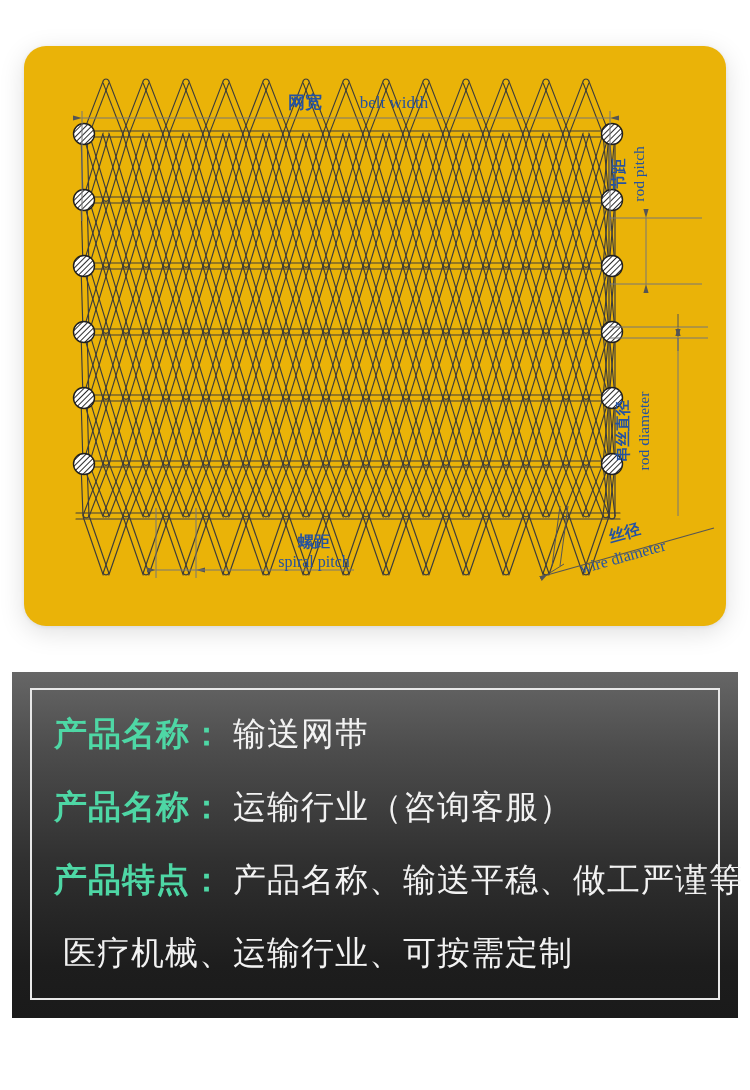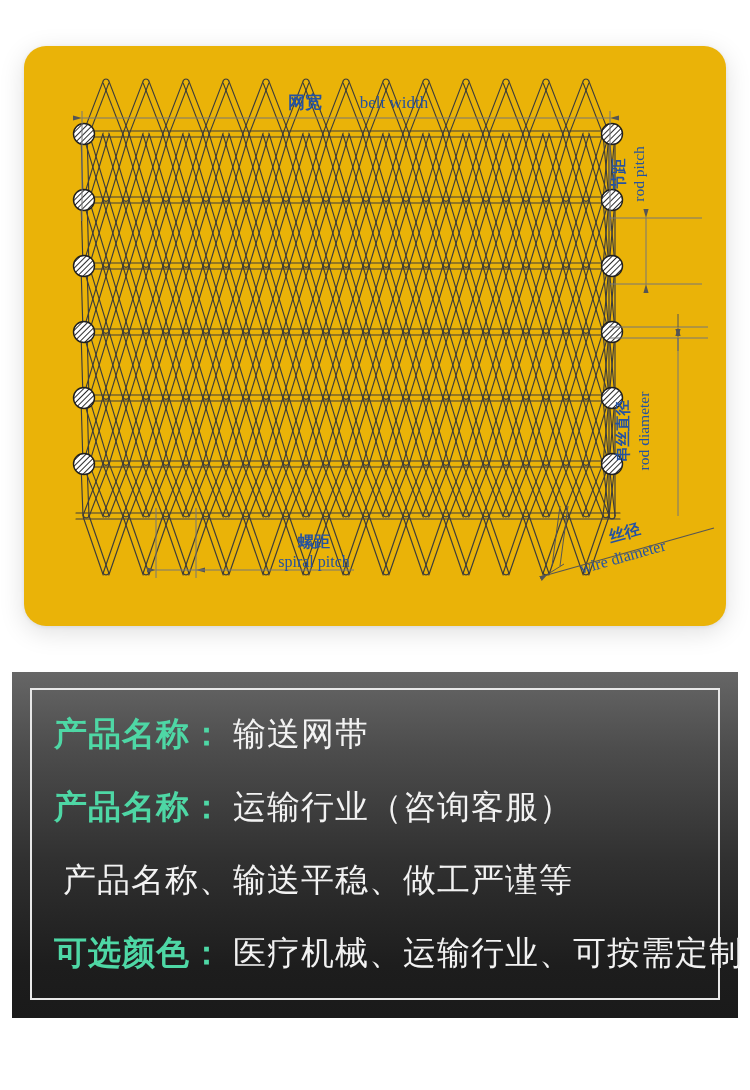--- a/index.html
+++ b/index.html
@@ -1312,22 +1312,22 @@
       <span class="spec-key">产品名称：</span>
       <span class="spec-val">输送网带</span>
     </div>
 
     <div class="spec-row">
       <span class="spec-key">产品名称：</span>
       <span class="spec-val">运输行业（咨询客服）</span>
     </div>
 
     <div class="spec-row">
+      <span class="spec-key">产品特点：</span>
       <span class="spec-val">产品名称、输送平稳、做工严谨等</span>
     </div>
 
     <div class="spec-row">
-      <span class="spec-key">可选颜色：</span>
       <span class="spec-val">医疗机械、运输行业、可按需定制</span>
     </div>
 
   </div>
 </div>
 
 </body></html>

